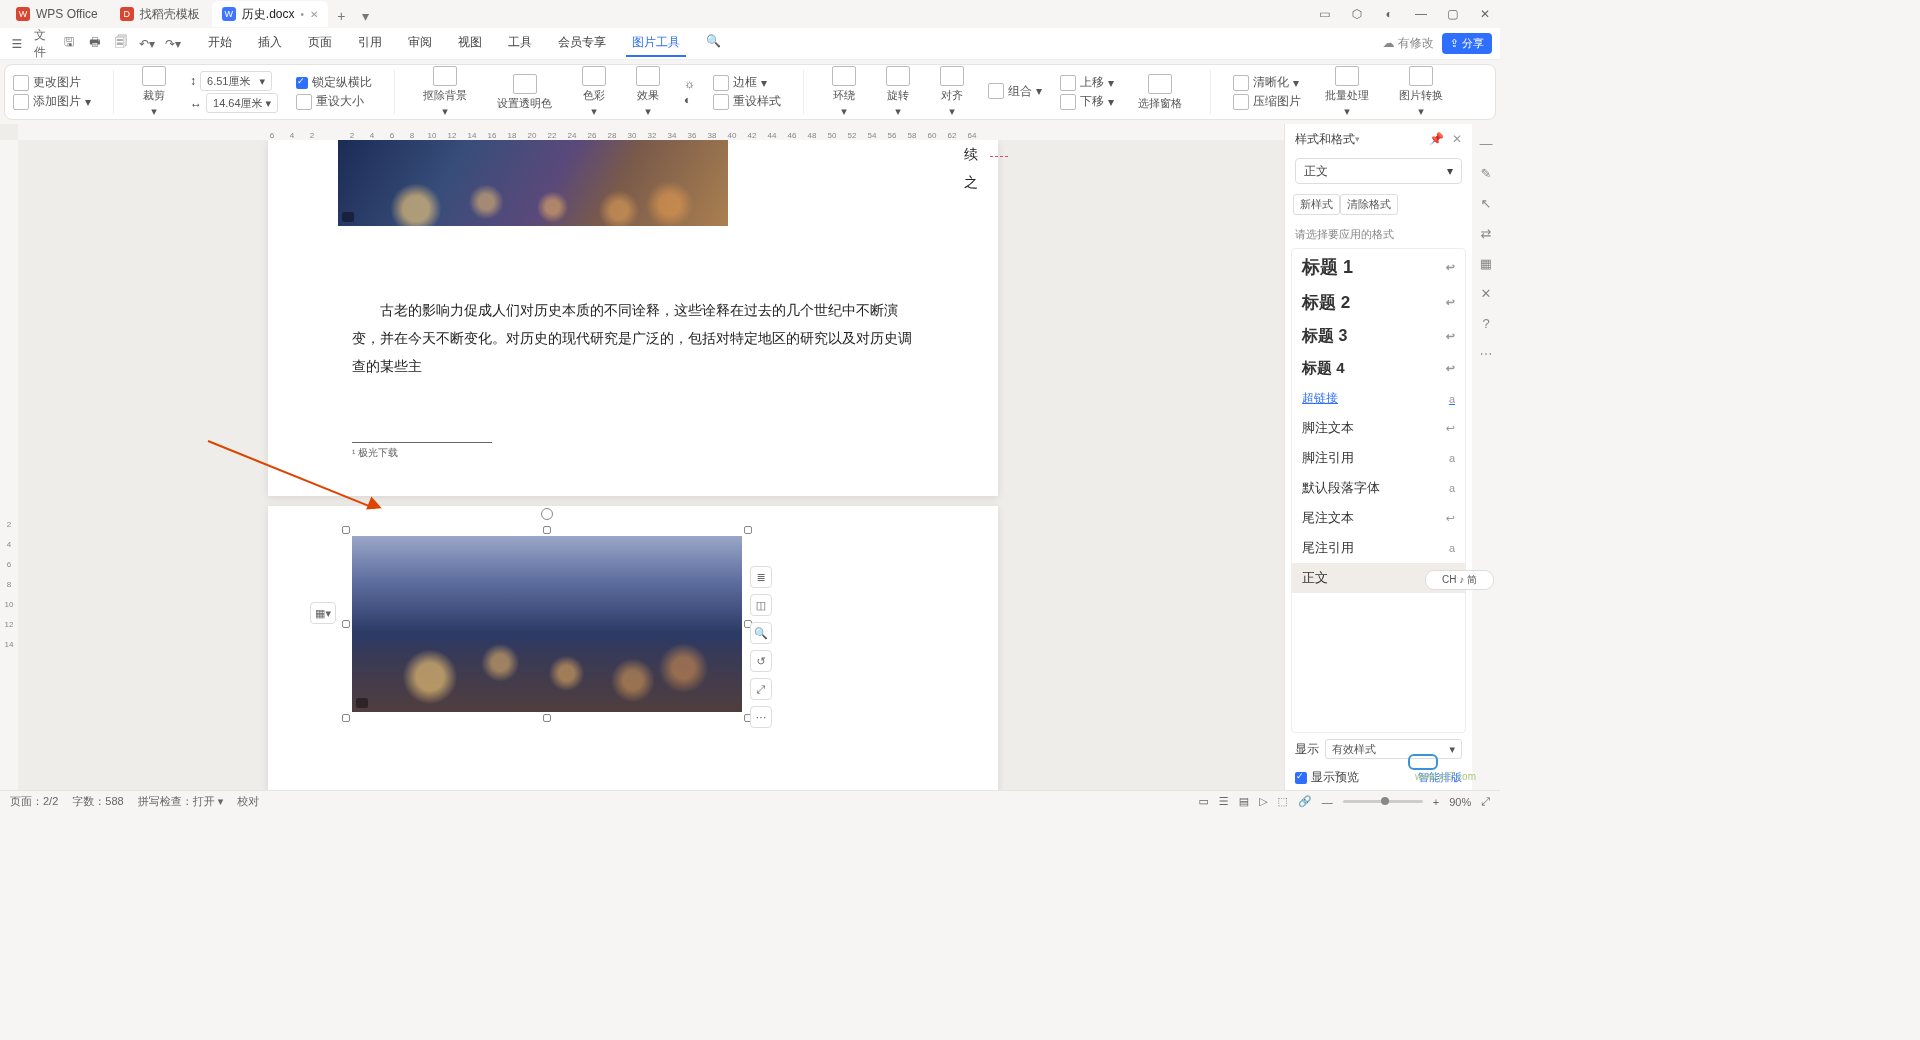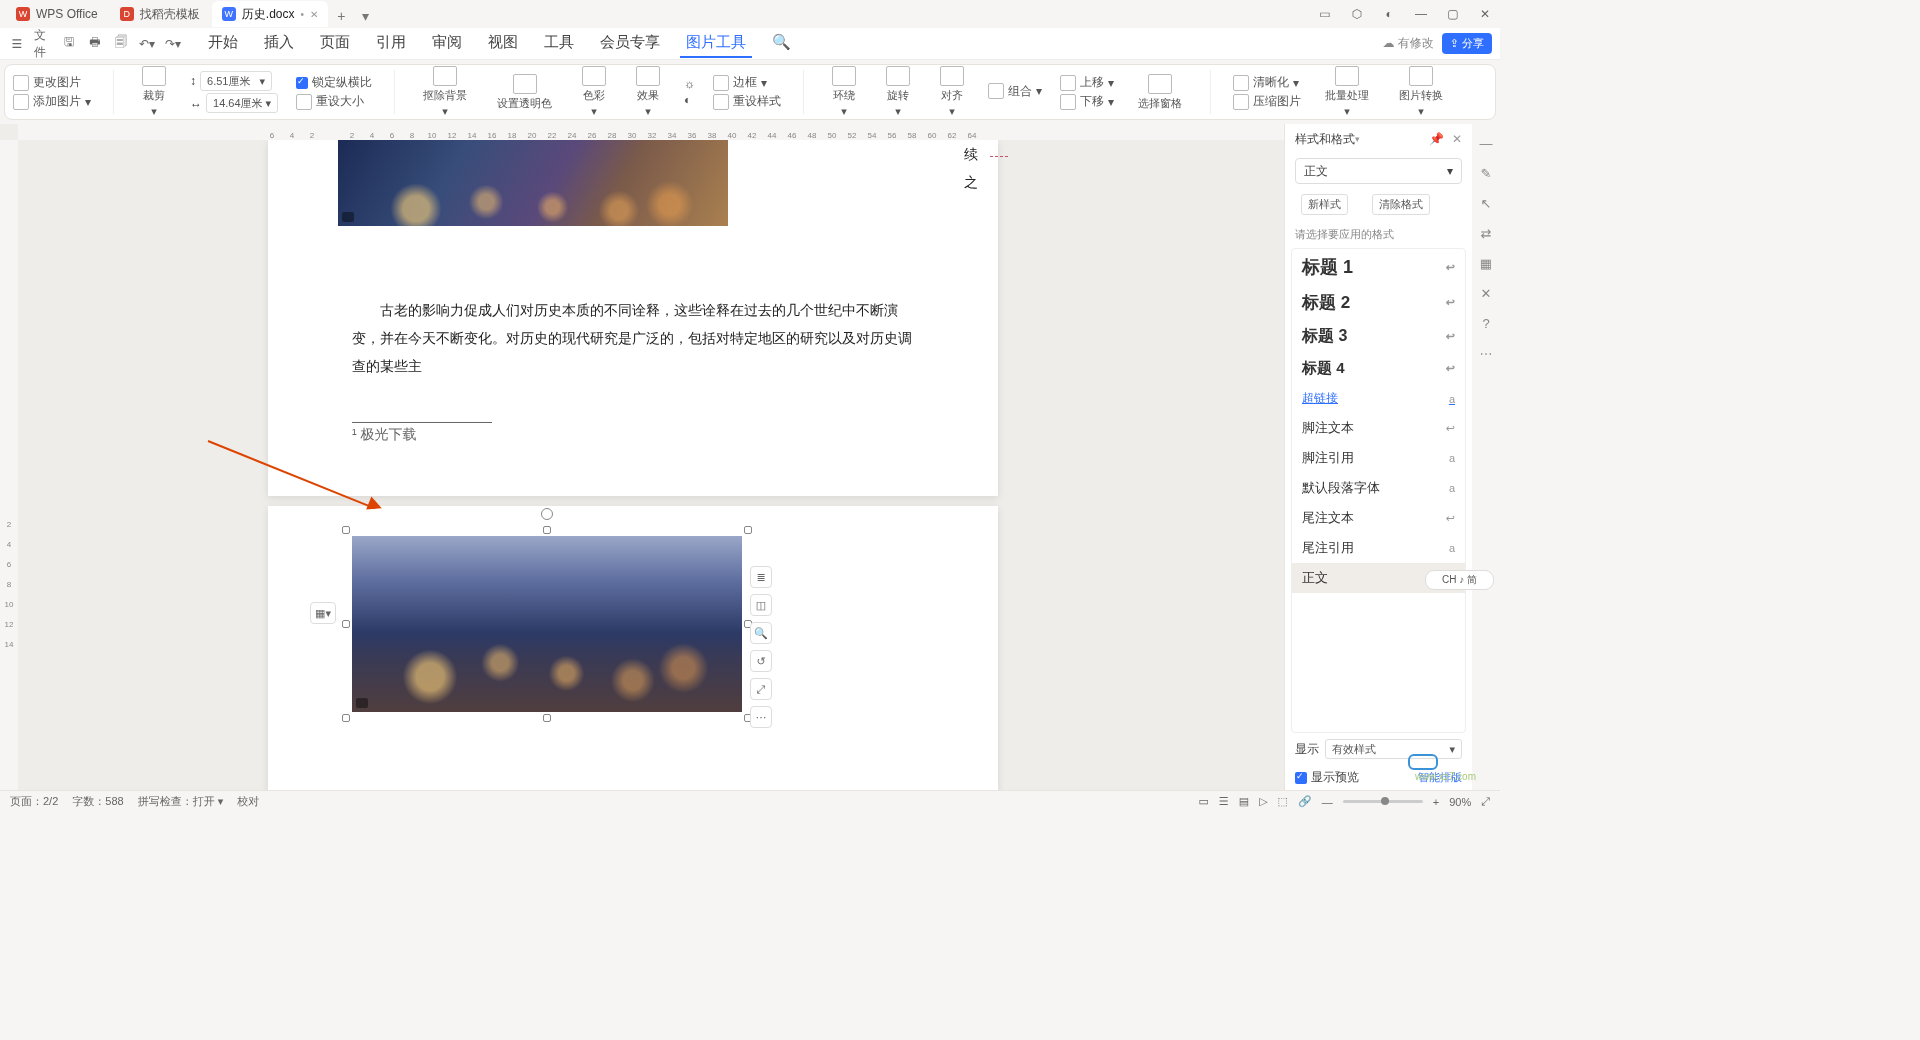--- a/index.html
+++ b/index.html
@@ -15,21 +15,21 @@
 .ico-w{background:#d94530}
 .ico-d{background:#d94530}
 .ico-doc{background:#3e74ff}
 .newtab{width:22px;height:22px;display:flex;align-items:center;justify-content:center;color:#777;font-size:14px}
 .wctrls{margin-left:auto;display:flex;gap:14px;align-items:center;color:#666}
 .wctrls span{width:18px;height:18px;display:flex;align-items:center;justify-content:center;font-size:12px}
 .menubar{height:32px;background:#fff;display:flex;align-items:center;padding:0 8px;border-bottom:1px solid #eee}
 .qat{display:flex;gap:8px;align-items:center;color:#666}
 .qat span{display:flex;align-items:center;justify-content:center;width:18px;height:18px}
 .menus{display:flex;gap:14px;margin-left:20px}
-.menus .mi{padding:4px 6px;color:#444;font-size:15px}
+.menus .mi{padding:4px 6px;color:#444;font-size:12px}
 .menus .mi.active{color:#2f6fff;border-bottom:2px solid #2f6fff}
 .mright{margin-left:auto;display:flex;gap:8px;align-items:center}
 .share{background:#2f6fff;color:#fff;border-radius:4px;padding:3px 8px;font-size:11px}
 .ribbon{height:56px;background:#fff;border:1px solid #e6e2de;border-radius:8px;margin:4px;display:flex;align-items:center;padding:4px 8px;gap:18px}
 .rgrp{display:flex;flex-direction:column;gap:2px;justify-content:center}
 .rbtn{display:flex;align-items:center;gap:4px;color:#555;font-size:12px;white-space:nowrap}
 .rico{width:16px;height:16px;border:1px solid #bbb;border-radius:2px}
 .rbig{display:flex;flex-direction:column;align-items:center;justify-content:center;gap:2px;font-size:11px;color:#555;padding:2px 6px}
 .rbig .ric{width:24px;height:20px;border:1px solid #bbb;border-radius:2px}
 .sep{width:1px;height:44px;background:#eee;margin:0 4px}
@@ -38,21 +38,21 @@
 .chk{width:12px;height:12px;background:#2f6fff;border-radius:2px;position:relative}
 .chk:after{content:"✓";color:#fff;font-size:9px;position:absolute;top:-1px;left:1px}
 .workarea{position:absolute;top:124px;left:0;right:188px;bottom:22px;overflow:hidden;background:#efedea}
 .ruler-h{position:absolute;top:0;left:18px;right:0;height:16px;background:#f7f5f3;font-size:8px;color:#888;display:flex;align-items:flex-end;padding-left:244px}
 .ruler-h div{flex:0 0 20px;text-align:center}
 .canvas{position:absolute;top:16px;left:18px;right:0;bottom:0;overflow:hidden}
 .page{position:absolute;left:250px;width:730px;background:#fff;box-shadow:0 2px 8px rgba(0,0,0,.1)}
 .page1{top:0;height:356px}
 .page2{top:366px;height:300px}
 .ptxt{position:absolute;left:84px;right:84px;font-size:14px;line-height:28px;color:#222}
-.footnote{position:absolute;left:84px;bottom:52px;font-size:14px;color:#666}
+.footnote{position:absolute;left:84px;bottom:36px;font-size:10px;color:#666}
 .footnote .line{width:140px;border-top:1px solid #666;margin-bottom:3px}
 .img1{position:absolute;left:70px;top:0;width:390px;height:86px;background:linear-gradient(120deg,#1b2b55 0%,#384d7a 30%,#5a497a 55%,#7a5a4a 70%,#aa8050 100%)}
 .img1:before,.img2:before{content:"";position:absolute;inset:0;background:
  radial-gradient(circle at 20% 80%,rgba(255,210,120,.6) 0 4%,transparent 8%),
  radial-gradient(circle at 38% 72%,rgba(255,200,110,.5) 0 3%,transparent 7%),
  radial-gradient(circle at 55% 78%,rgba(255,190,100,.5) 0 3%,transparent 7%),
  radial-gradient(circle at 72% 82%,rgba(255,180,90,.45) 0 3%,transparent 7%),
  radial-gradient(circle at 85% 75%,rgba(255,170,80,.45) 0 3%,transparent 7%)}
 .img2wrap{position:absolute;left:84px;top:30px;width:390px;height:176px}
 .img2{width:100%;height:100%;background:linear-gradient(180deg,#9aa7c8 0%,#5f6fa0 25%,#2c3a66 55%,#3a3a55 70%,#503e3e 100%)}
@@ -67,21 +67,21 @@
 .layoutbtn{position:absolute;left:-42px;top:66px;width:26px;height:22px;background:#fff;border:1px solid #ddd;border-radius:4px;display:flex;align-items:center;justify-content:center;font-size:11px;color:#666}
 .comment{position:absolute;right:-224px;top:16px;width:208px;background:#f5f2ef;padding:6px 8px;font-size:11px;color:#555;border-radius:4px}
 .comment .aut{color:#c9536b;font-weight:bold}
 .commentline{position:absolute;border-top:1px dashed #c9536b;height:0}
 .arrowline{position:absolute;width:180px;height:2px;background:#d40;transform-origin:left center}
 .arrowhead{position:absolute;width:0;height:0;border:7px solid transparent;border-left:14px solid #d40}
 .sidepanel{position:absolute;top:124px;right:28px;width:188px;bottom:22px;background:#fff;border-left:1px solid #e8e4e0;display:flex;flex-direction:column}
 .sp-title{height:30px;display:flex;align-items:center;padding:0 10px;font-size:12px;color:#444}
 .sp-title .pin{margin-left:auto;display:flex;gap:8px;color:#999}
 .sp-sel{margin:4px 10px;height:26px;border:1px solid #ddd;border-radius:4px;display:flex;align-items:center;padding:0 8px;font-size:12px;color:#444;justify-content:space-between}
-.sp-btns{display:flex;gap:24px;padding:6px 16px}
+.sp-btns{display:flex;gap:0;padding:6px 8px}
 .sp-btn{border:1px solid #ddd;border-radius:3px;padding:2px 6px;font-size:11px;color:#555}
 .sp-hint{padding:6px 10px;font-size:11px;color:#888}
 .sp-list{flex:1;overflow:auto;margin:0 6px;border:1px solid #eee;border-radius:4px}
 .sp-item{display:flex;align-items:center;justify-content:space-between;padding:6px 10px;font-size:13px;color:#333}
 .sp-item.h1{font-size:18px;font-weight:bold}.sp-item.h2{font-size:17px;font-weight:bold}.sp-item.h3{font-size:16px;font-weight:bold}.sp-item.h4{font-size:15px;font-weight:bold}
 .sp-item.link{color:#2f6fff;text-decoration:underline;font-size:12px}
 .sp-item.sel{background:#f0ede9}
 .sp-bot{padding:6px 10px;display:flex;align-items:center;gap:6px;font-size:12px;color:#444}
 .sp-chk{display:flex;align-items:center;gap:4px;padding:4px 10px;font-size:12px;color:#444}
 .iconbar{position:absolute;top:124px;right:0;width:28px;bottom:22px;background:#f7f5f3;display:flex;flex-direction:column;align-items:center;gap:12px;padding-top:10px;color:#888}

